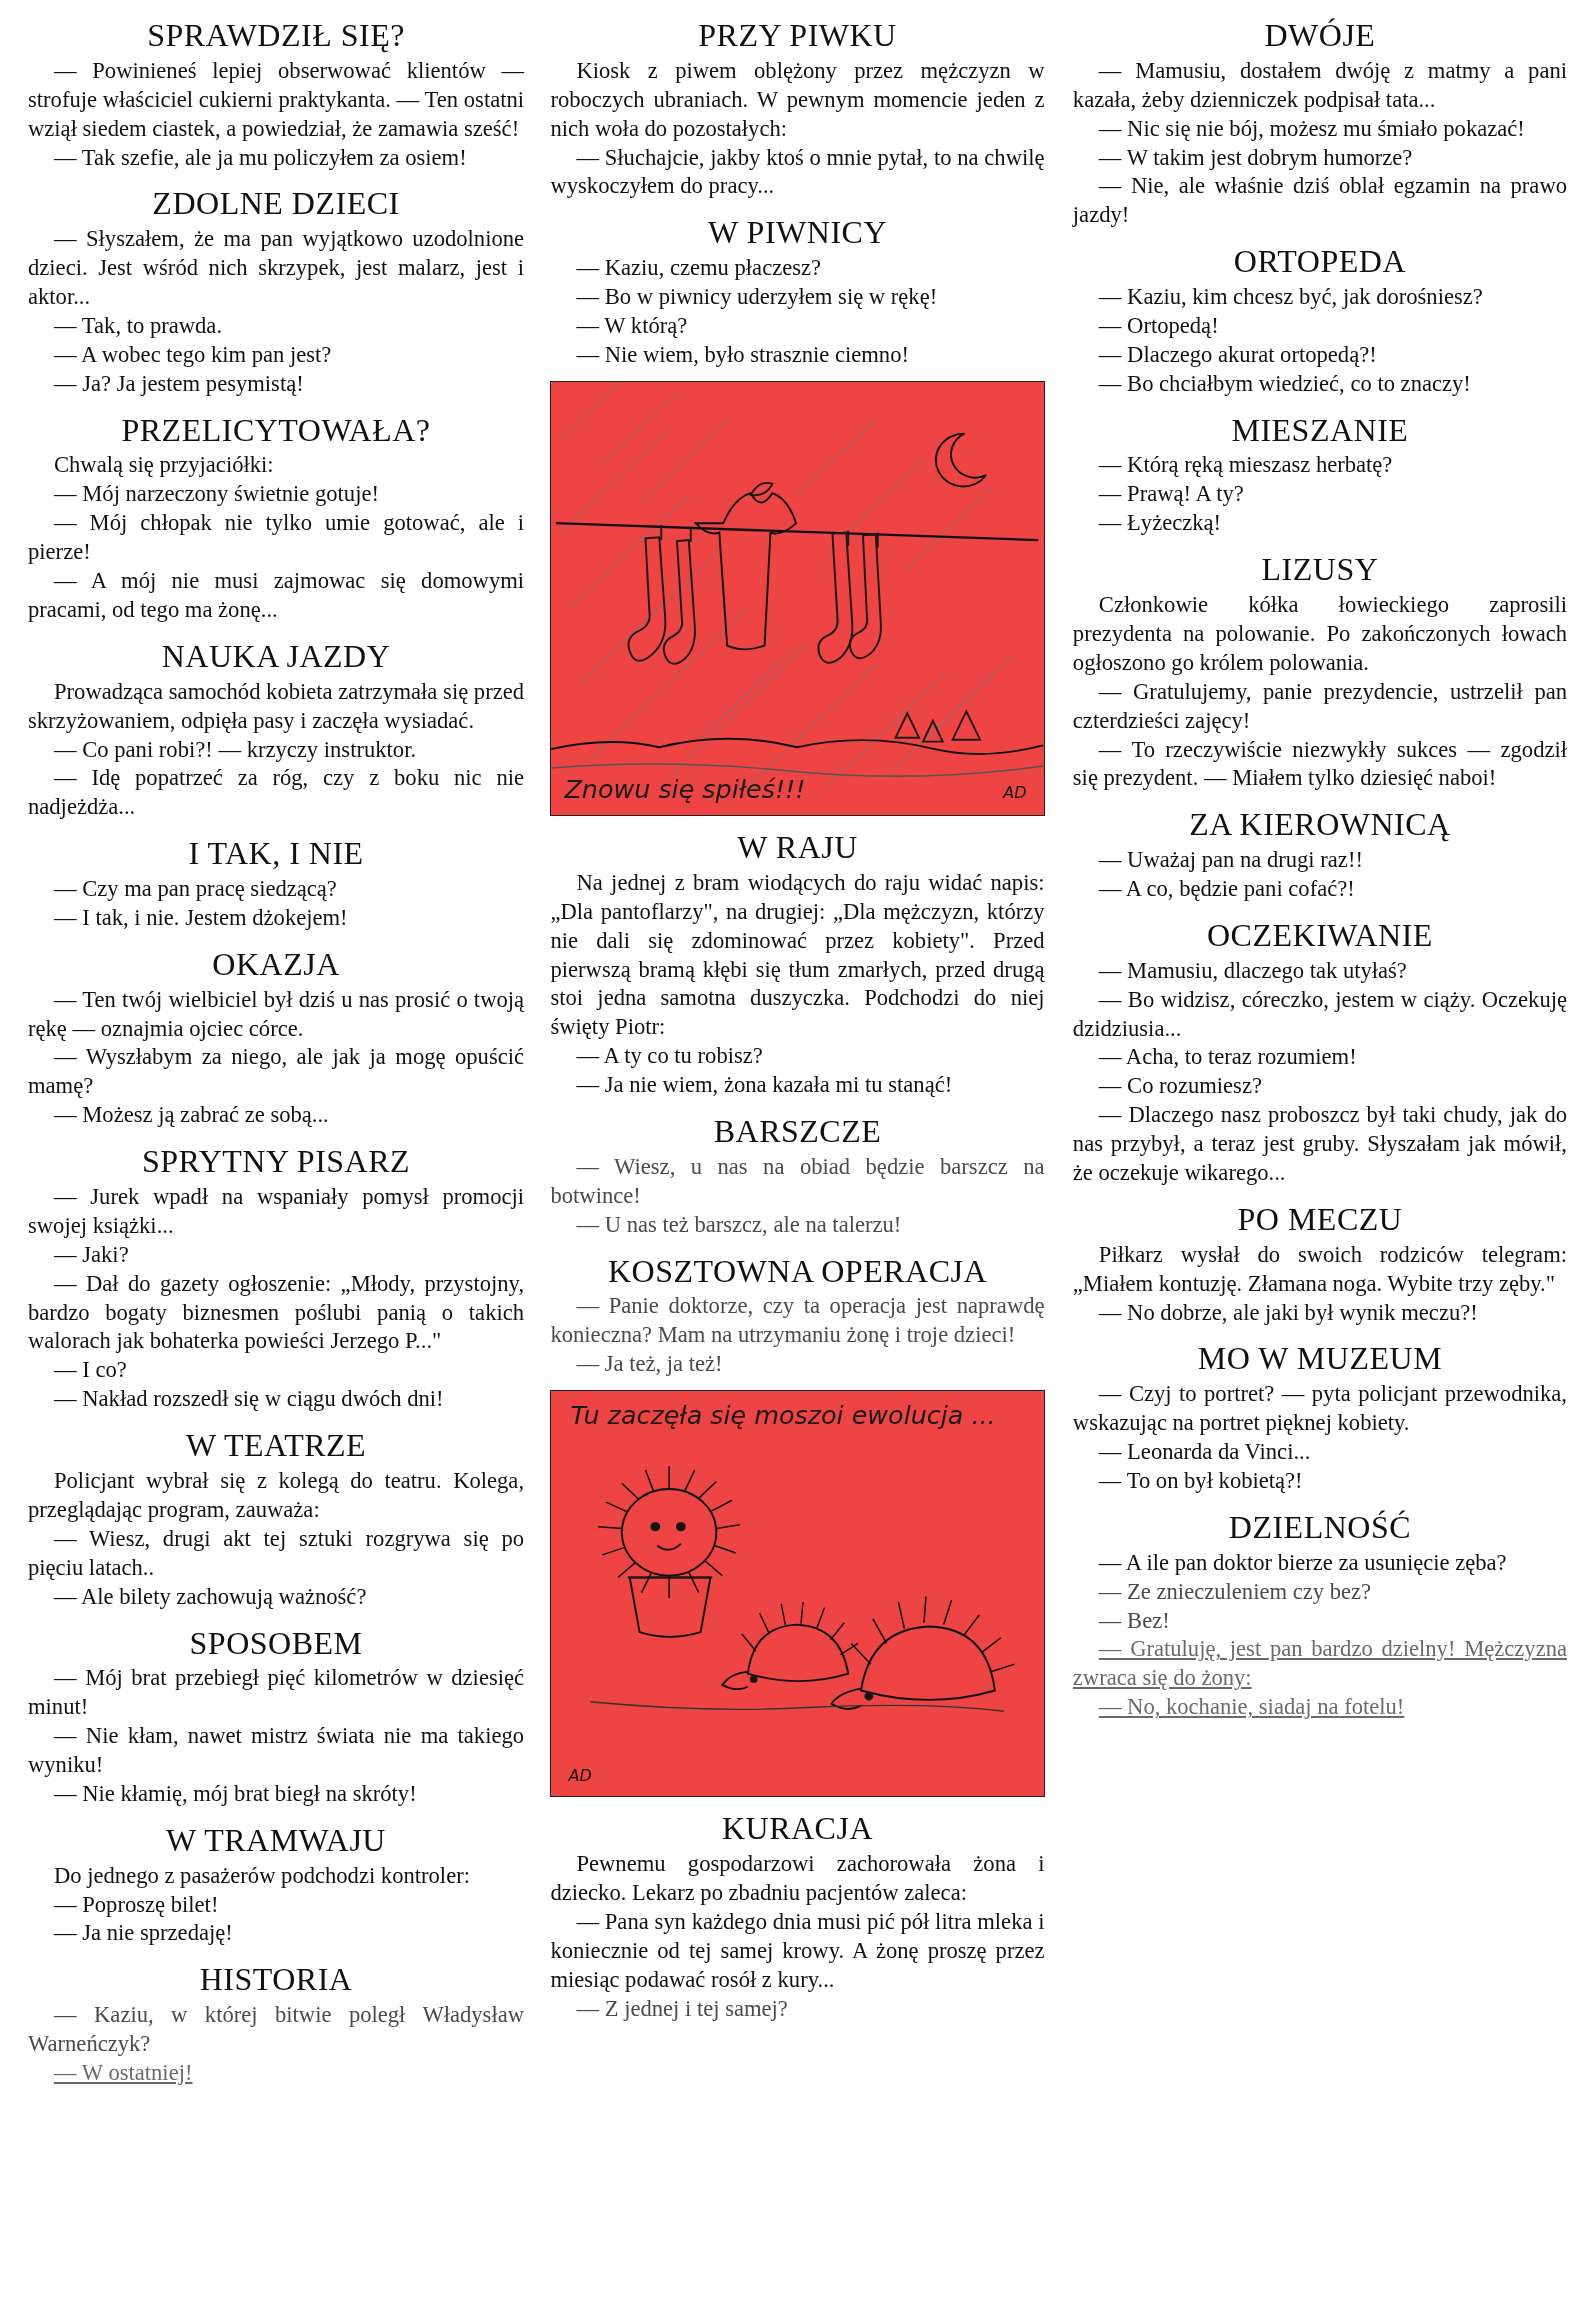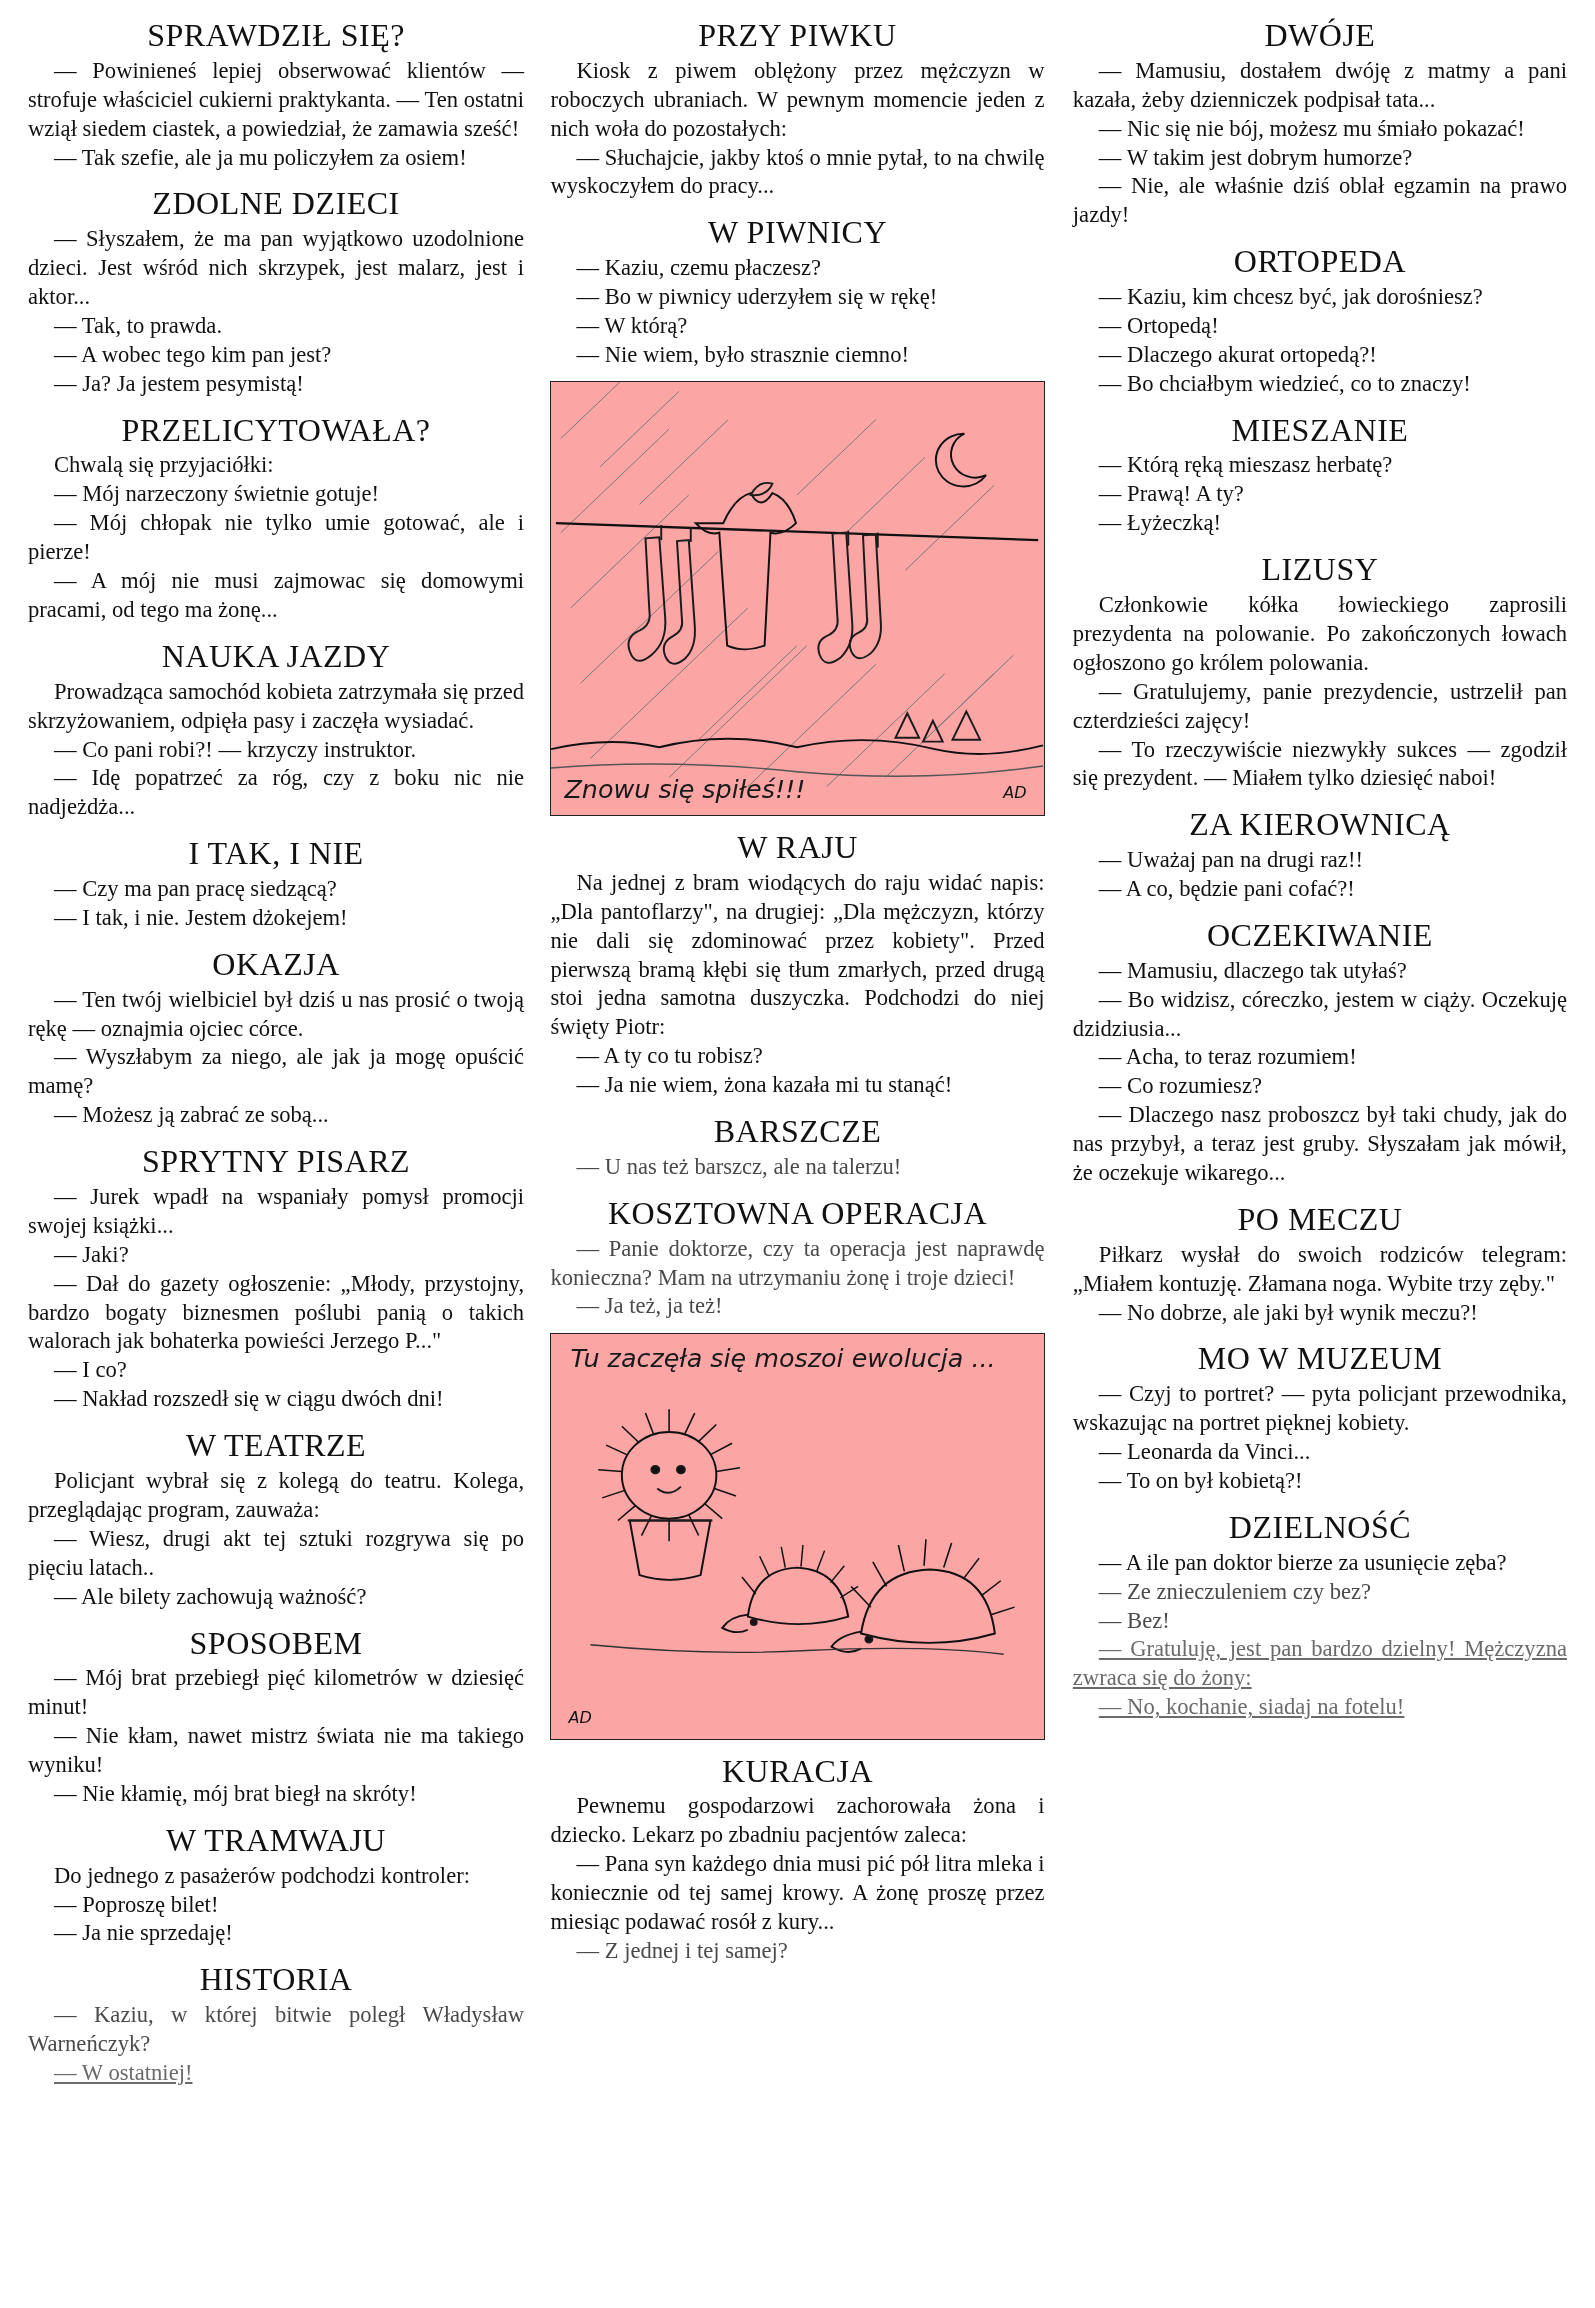--- a/index.html
+++ b/index.html
@@ -53,21 +53,21 @@
     text-align: justify;
     text-justify: inter-word;
     hyphens: auto;
   }
   p.indent { text-indent: 26px; }
 
   .cartoon {
     border: 1.9px solid #222;
     margin: 11.3px 0 9.4px 0;
     position: relative;
-    background: #fca5a5;
+    background: #ef4444;
     overflow: hidden;
   }
   .cartoon.c1 { height: 433px; }
   .cartoon.c2 { height: 405px; }
 
   .caption-hand {
     position: absolute;
     font-family: "DejaVu Sans", sans-serif;
     font-style: italic;
     font-size: 25.4px;
@@ -239,20 +239,21 @@
 
       <div class="joke">
         <h2 class="joke-title">W RAJU</h2>
         <p class="line indent">Na jednej z bram wiodących do raju widać napis: „Dla pantoflarzy", na drugiej: „Dla mężczyzn, którzy nie dali się zdominować przez kobiety". Przed pierwszą bramą kłębi się tłum zmarłych, przed drugą stoi jedna samotna duszyczka. Podchodzi do niej święty Piotr:</p>
         <p class="line indent">— A ty co tu robisz?</p>
         <p class="line indent">— Ja nie wiem, żona kazała mi tu stanąć!</p>
       </div>
 
       <div class="joke">
         <h2 class="joke-title">BARSZCZE</h2>
+        <p class="line indent fade">— Wiesz, u nas na obiad będzie barszcz na botwince!</p>
         <p class="line indent fade">— U nas też barszcz, ale na talerzu!</p>
       </div>
 
       <div class="joke">
         <h2 class="joke-title">KOSZTOWNA OPERACJA</h2>
         <p class="line indent fade">— Panie doktorze, czy ta operacja jest naprawdę konieczna? Mam na utrzymaniu żonę i troje dzieci!</p>
         <p class="line indent fade">— Ja też, ja też!</p>
       </div>
 
       <div class="cartoon c2">

